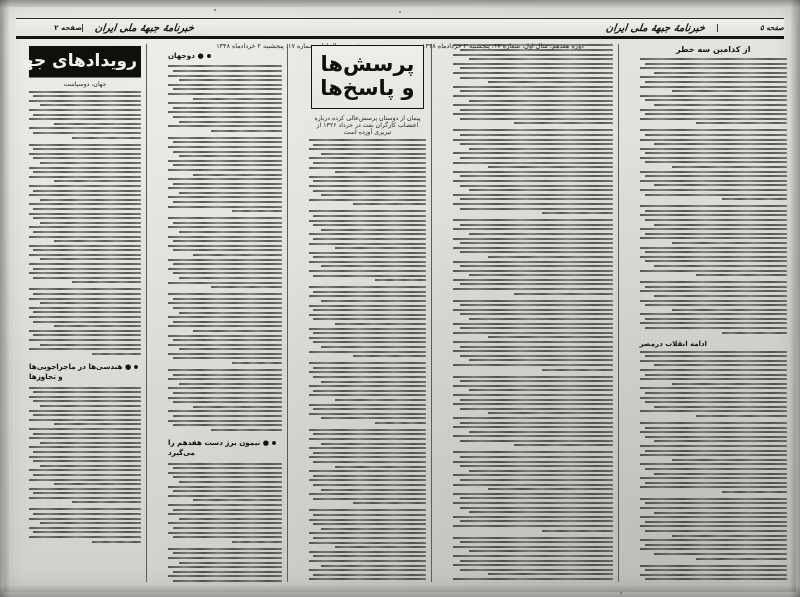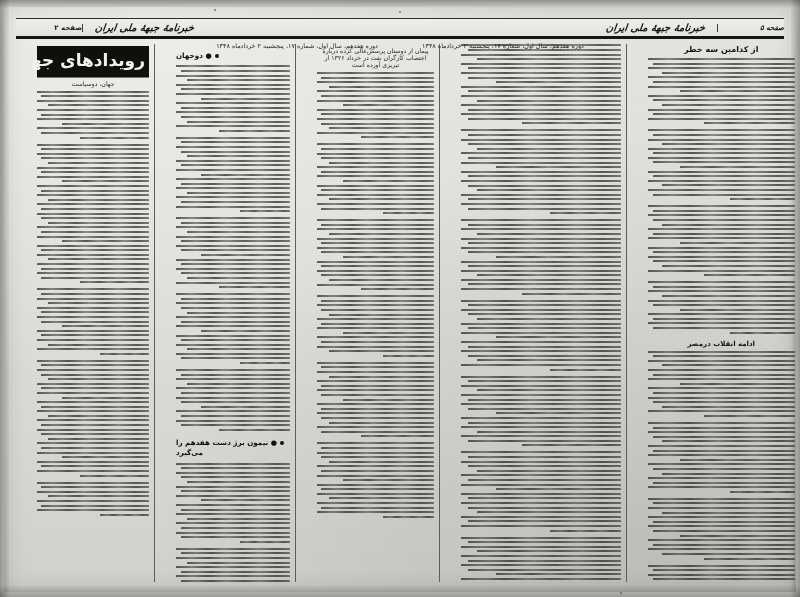--- a/index.html
+++ b/index.html
@@ -76,21 +76,21 @@
     font-weight: bold;
     color: #121210;
     transform: skewX(-7deg);
     white-space: nowrap;
   }
   .mh-spacer { flex: 1 1 auto; }
 
   
   .cols {
     position: absolute;
-    left: 32px; top: 44px;
+    left: 24px; top: 44px;
     width: 768px; height: 538px;
     display: flex;
     flex-direction: row;
     gap: 16px;
   }
   .col {
     position: relative;
     padding: 0 5px;
     box-sizing: border-box;
     overflow: hidden;
@@ -139,21 +139,21 @@
     width: 4px; height: 4px;
     border-radius: 50%;
     background: #141412;
     margin-left: 3px;
     vertical-align: middle;
   }
   .sub-head {
     font-size: 7px;
     font-weight: bold;
     color: #16160f;
-    text-align: center;
+    text-align: left;
     margin: 6px 0 3px 0;
   }
   .kicker {
     font-size: 6.2px;
     color: #2a2a24;
     text-align: center;
     margin: 3px 0 4px 0;
   }
 
   
@@ -498,20 +498,24 @@
           <div class="ln s1"></div>
           <div class="ln s2"></div>
         <div class="ln s4"></div>
           <div class="ln s1"></div>
 
       </div>
 
     </div>
 
     <div class="col col-mid">
+      <div class="qa-box">
+        <div class="qa-l1">پرسش‌ها</div>
+        <div class="qa-l2">و پاسخ‌ها</div>
+      </div>
       <div class="kicker">پیمان از دوستان پرسش‌عالی کرده درباره اعتصاب کارگران نفت در خرداد ۱۳۲۶ از تبریزی آورده است</div>
       <div class="body-block">
         <div class="ln s1"></div>
           <div class="ln s2"></div>
           <div class="ln s1"></div>
           <div class="ln s3"></div>
         <div class="ln s1"></div>
           <div class="ln s2"></div>
           <div class="ln s1"></div>
           <div class="ln s4"></div>
@@ -810,20 +814,23 @@
           <div class="ln s2"></div>
         <div class="ln s4"></div>
           <div class="ln s1"></div>
           <div class="ln s2"></div>
           <div class="ln s1"></div>
         <div class="ln s3"></div>
           <div class="ln s1"></div>
           <div class="ln s6"></div>
       </div>
 
+      <div class="bullet-head">
+        <span class="dot"></span><span>● هندسی‌ها در ماجراجویی‌ها و تجاوزها</span>
+      </div>
       <div class="body-block">
         <div class="ln s1"></div>
           <div class="ln s2"></div>
           <div class="ln s1"></div>
           <div class="ln s2"></div>
         <div class="ln s3"></div>
           <div class="ln s1"></div>
           <div class="ln s2"></div>
           <div class="ln s1"></div>
         <div class="ln s4"></div>

